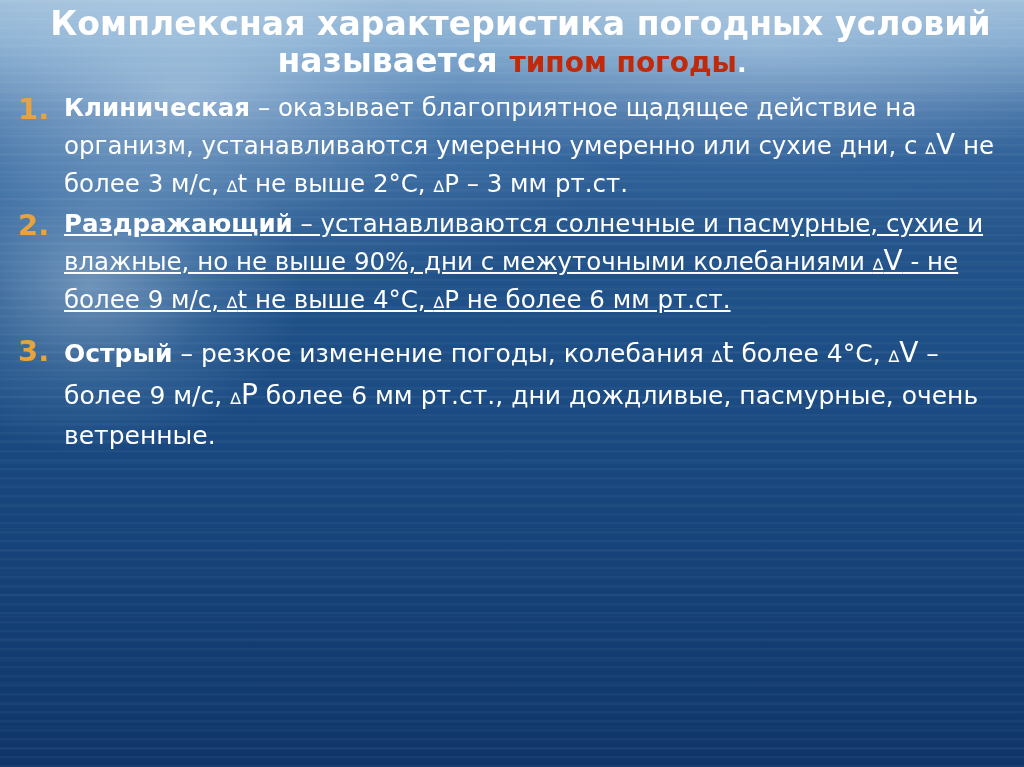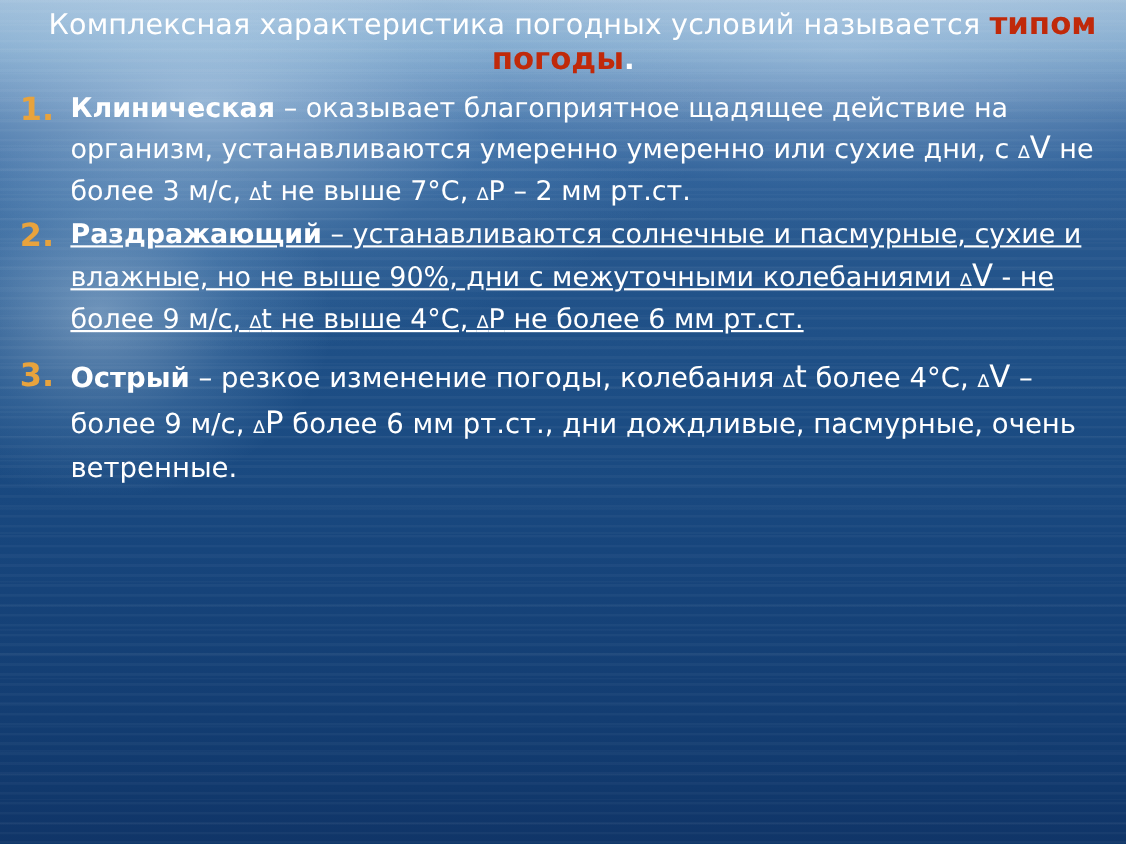--- a/index.html
+++ b/index.html
@@ -68,22 +68,22 @@
     position: relative;
     z-index: 2;
     padding: 6px 14px 0 14px;
   }
 
   .title-block {
     text-align: center;
     line-height: 1.12;
   }
   .t-line1 {
-    font-size: 26px;
-    font-weight: normal;
+    font-size: 33px;
+    font-weight: bold;
     color: #ffffff;
     letter-spacing: 0.1px;
     margin-left: 17px;
   }
   .t-red {
     font-size: 28px;
     font-weight: bold;
     color: #c0290a;
   }
   .t-dot {
@@ -155,21 +155,21 @@
 
     <div class="title-block">
       <span class="t-line1">Комплексная характеристика погодных условий называется </span><span class="t-red">типом погоды</span><span class="t-dot">.</span>
     </div>
 
     <div class="list">
 
       <div class="item item1">
         <div class="num">1.</div>
         <div class="body">
-          <span class="lead">Клиническая</span><span> – оказывает благоприятное щадящее действие на организм, устанавливаются умеренно умеренно или сухие дни, с </span><span class="small-d">∆</span><span class="big-sym">V</span><span> не более 3 м/с, </span><span class="small-d">∆</span><span>t</span><span> не выше 7°С, </span><span class="small-d">∆</span><span>Р</span><span> – 2 мм рт.ст.</span>
+          <span class="lead">Клиническая</span><span> – оказывает благоприятное щадящее действие на организм, устанавливаются умеренно умеренно или сухие дни, с </span><span class="small-d">∆</span><span class="big-sym">V</span><span> не более 3 м/с, </span><span class="small-d">∆</span><span>t</span><span> не выше 2°С, </span><span class="small-d">∆</span><span>Р</span><span> – 3 мм рт.ст.</span>
         </div>
       </div>
 
       <div class="item item2">
         <div class="num">2.</div>
         <div class="body">
           <span class="lead">Раздражающий</span><span> – устанавливаются солнечные и пасмурные, сухие и влажные, но не выше 90%, дни с межуточными колебаниями </span><span class="small-d">∆</span><span class="big-sym">V</span><span> - не более 9 м/с, </span><span class="small-d">∆</span><span>t</span><span> не выше 4°С, </span><span class="small-d">∆</span><span>Р</span><span> не более 6 мм рт.ст.</span>
         </div>
       </div>
 

